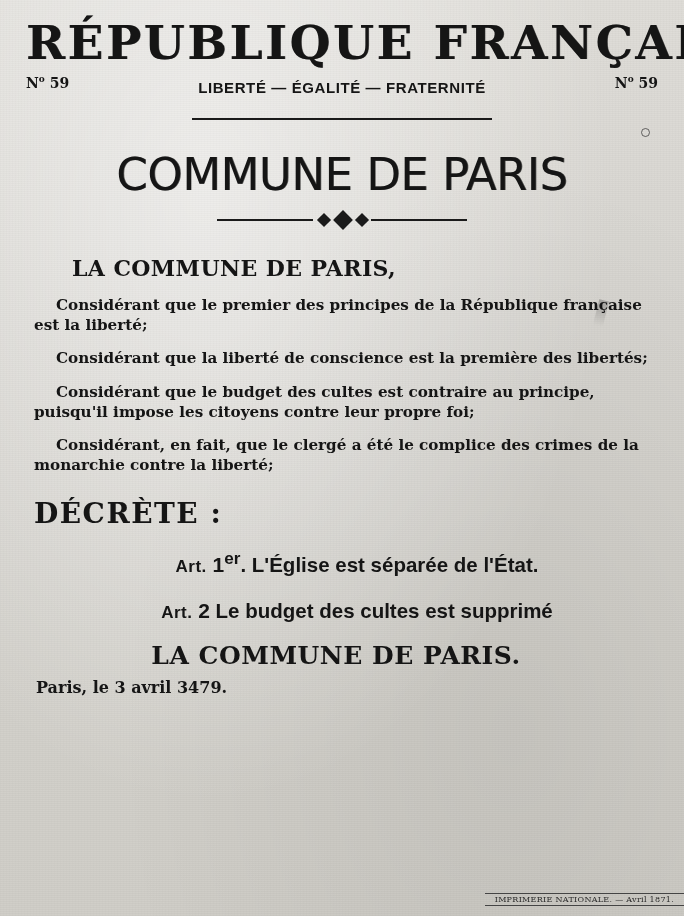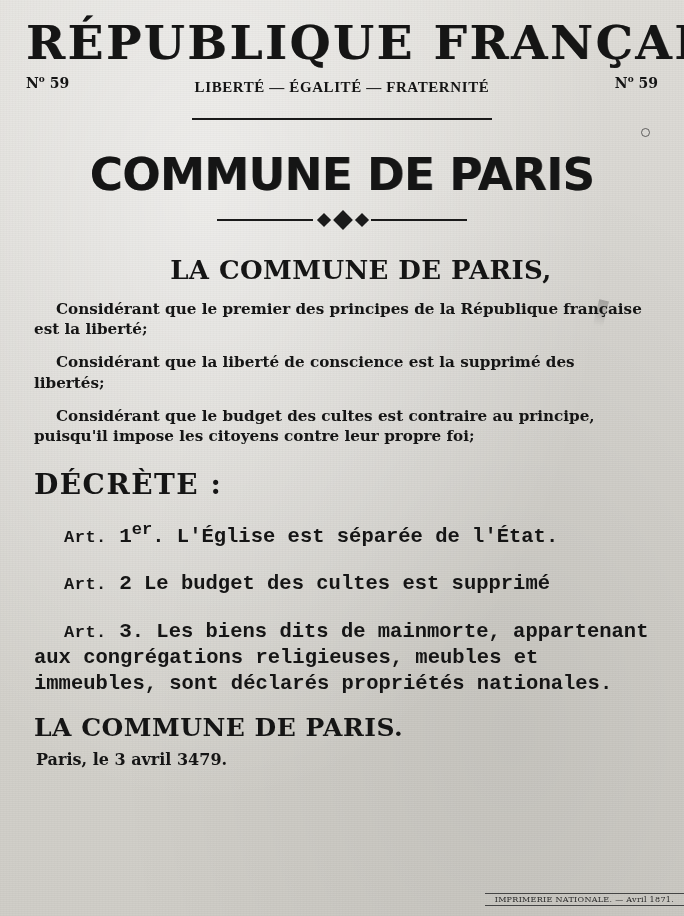--- a/index.html
+++ b/index.html
@@ -48,21 +48,21 @@
     font-family: "DejaVu Serif", serif;
     font-weight: bold;
     font-size: 47px;
     letter-spacing: 2.5px;
     line-height: 1.05;
     white-space: nowrap;
     text-shadow: 0.5px 0 0 rgba(0,0,0,0.55);
   }
   .devise {
     margin-top: 12px;
-    font-family: Liberation Serif, serif;
+    font-family: Liberation Sans, sans-serif;
     font-weight: bold;
     font-size: 15px;
     letter-spacing: 0.6px;
   }
   .issue-row {
     position: relative;
     height: 0;
   }
   .issue {
     position: absolute;
@@ -130,73 +130,73 @@
     background: linear-gradient(180deg, rgba(60,60,60,0.32), rgba(60,60,60,0));
     transform: rotate(14deg);
     filter: blur(0.6px);
   }
 
   
   .commune-title {
     text-align: center;
     margin-top: 32px;
     font-family: "DejaVu Sans", sans-serif;
-    font-weight: bold;
+    font-weight: normal;
     font-size: 45px;
     letter-spacing: -0.5px;
     line-height: 1;
     text-shadow: 0.7px 0 0 rgba(0,0,0,0.6);
   }
 
   
   .body-block {
     margin-top: 28px;
     padding: 0 8px;
   }
   .lead {
     font-family: "DejaVu Serif", serif;
     font-weight: bold;
-    font-size: 26px;
+    font-size: 22px;
     letter-spacing: 0.4px;
     margin-left: 38px;
     margin-bottom: 14px;
-    text-align: center;
   }
   .considerant {
     font-family: "DejaVu Serif", serif;
     font-weight: bold;
     font-size: 15.2px;
     line-height: 1.32;
     margin-bottom: 13px;
     text-indent: 22px;
   }
   .decrete {
     font-family: "DejaVu Serif", serif;
     font-weight: bold;
     font-size: 28px;
     letter-spacing: 1.5px;
     margin: 22px 0 18px 0;
   }
   .article {
-    font-family: Liberation Mono, monospace;
+    font-family: Liberation Sans, sans-serif;
     font-weight: bold;
     font-size: 20.5px;
     line-height: 1.27;
     margin-bottom: 16px;
     text-indent: 30px;
+    text-align: center;
   }
   .article .art-label {
     font-size: 17px;
     letter-spacing: 0.5px;
   }
   .article .art-num {
     font-size: 21px;
   }
   .signature {
-    text-align: left;
+    text-align: center;
     font-family: "DejaVu Serif", serif;
     font-weight: bold;
     font-size: 25px;
     letter-spacing: 0.5px;
     margin-top: 14px;
     padding-right: 12px;
   }
   .dateline {
     font-family: "DejaVu Serif", serif;
     font-weight: bold;
@@ -257,42 +257,38 @@
       <span class="dia d2"></span>
       <span class="dia d3"></span>
       <span class="bar r"></span>
     </div>
 
     <div class="body-block">
 
       <div class="lead">LA COMMUNE DE PARIS,</div>
 
       <div class="considerant">Considérant que le premier des principes de la République française est la liberté;</div>
-      <div class="considerant">Considérant que la liberté de conscience est la supprimé des libertés;</div>
+      <div class="considerant">Considérant que la liberté de conscience est la première des libertés;</div>
       <div class="considerant">Considérant que le budget des cultes est contraire au principe, puisqu'il impose les citoyens contre leur propre foi;</div>
+      <div class="considerant">Considérant, en fait, que le clergé a été le complice des crimes de la monarchie contre la liberté;</div>
 
       <div class="decrete">DÉCRÈTE :</div>
 
       <div class="article">
         <span class="art-label">Art.</span>
         <span class="art-num">1</span><sup>er</sup><span>.</span>
         <span>L'Église est séparée de l'État.</span>
       </div>
 
       <div class="article">
         <span class="art-label">Art.</span>
         <span class="art-num">2</span><sup></sup><span></span>
         <span>Le budget des cultes est supprimé</span>
       </div>
 
-      <div class="article">
-        <span class="art-label">Art.</span>
-        <span class="art-num">3</span><sup></sup><span>.</span>
-        <span>Les biens dits de mainmorte, appartenant aux congrégations religieuses, meubles et immeubles, sont déclarés propriétés nationales.</span>
-      </div>
 
 
       <div class="signature">LA COMMUNE DE PARIS.</div>
       <div class="dateline">Paris, le 3 avril 3479.</div>
 
     </div>
   </div>
 
   <div class="imprint">
     <span class="box">IMPRIMERIE NATIONALE. — Avril 1871.</span>

